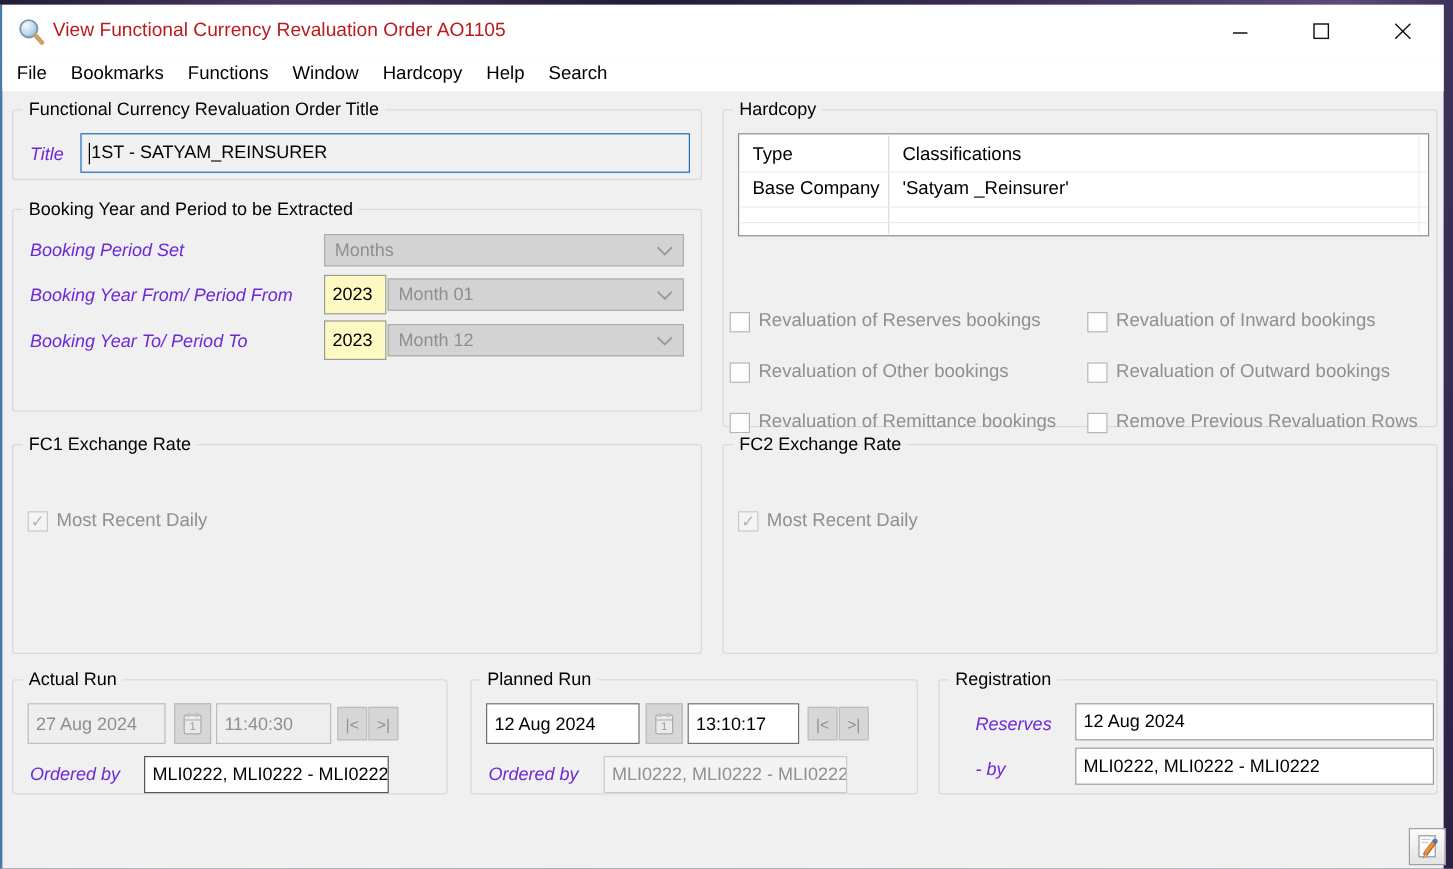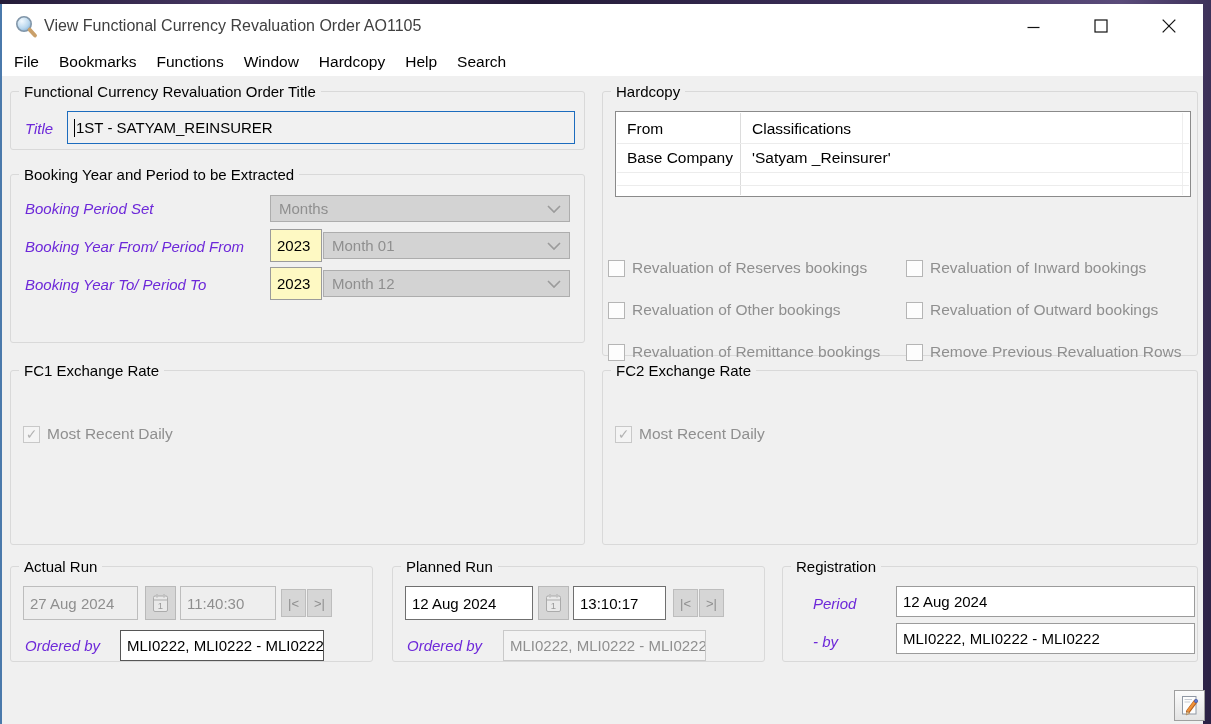--- a/index.html
+++ b/index.html
@@ -9,21 +9,21 @@
     font-family:"Liberation Sans", sans-serif; font-size:15px; color:#111;
     background:linear-gradient(95deg,#241b38 0%,#473763 18%,#241b38 42%,#3a2d57 66%,#5a4b7a 88%,#2a2044 100%);
   }
   .window {
     position:absolute; left:0; top:4px; width:1203px; height:720px;
     background:#f0f0f0; border-left:2px solid #4a79ab;
   }
   
   .titlebar { position:absolute; left:0; top:0; width:100%; height:44px; background:#ffffff; }
   .title-icon { position:absolute; left:12px; top:10px; }
-  .title-text { position:absolute; left:42px; top:13px; font-size:16px; color:#404040; white-space:nowrap; }
+  .title-text { position:absolute; left:42px; top:13px; font-size:16px; color:#b91c1c; white-space:nowrap; }
   .win-controls { position:absolute; right:0; top:0; height:44px; display:flex; }
   .win-btn { width:68px; height:44px; display:flex; align-items:center; justify-content:center; cursor:default; }
   
   .menubar { position:absolute; left:0; top:44px; width:100%; height:28px; background:#ffffff; display:flex; align-items:center; padding-left:2px; }
   .menu-item { padding:0 10px; font-size:15.5px; color:#000; height:28px; line-height:28px; }
   
   .group { position:absolute; border:1px solid #d9d9d9; border-radius:3px; }
   .glabel { position:absolute; top:-10px; left:8px; background:#f0f0f0; padding:0 5px; font-size:15px; color:#000; height:19px; line-height:19px; white-space:nowrap; }
   .lbl { position:absolute; font-size:15px; color:#6d28d9; height:18px; line-height:18px; white-space:nowrap;font-style:italic; }
   
@@ -112,21 +112,21 @@
       <span class="caret"></span>
       <span>1ST - SATYAM_REINSURER</span>
     </div>
   </div>
 
   <div class="group" style="left:600px; top:87px; width:596px; height:265px;">
     <span class="glabel">Hardcopy</span>
     <div class="ctable" style="left:12px; top:19px; width:576px; height:86px;">
       <div class="ct-vline" style="left:124px;"></div>
       <div class="ct-vline" style="right:7px; background:#eeeeee;"></div>
-      <span class="ct-cell" style="left:11px; top:8px;">From</span>
+      <span class="ct-cell" style="left:11px; top:8px;">Type</span>
       <span class="ct-cell" style="left:136px; top:8px;">Classifications</span>
       <div class="ct-hline" style="top:31px;"></div>
       <span class="ct-cell" style="left:11px; top:37px;">Base Company</span>
       <span class="ct-cell" style="left:136px; top:37px;">'Satyam _Reinsurer'</span>
       <div class="ct-hline" style="top:60px;"></div>
       <div class="ct-hline" style="top:73px;"></div>
     </div>
 
     <div class="cb" style="left:5px; top:139px;">
       <span class="cb-box"></span>
@@ -253,21 +253,21 @@
     <div class="nav-btn" style="left:280px; top:22px;">|&lt;</div>
     <div class="nav-btn" style="left:306px; top:22px;">&gt;|</div>
     <span class="lbl" style="left:14px; top:70px;">Ordered by</span>
     <div class="fld fld-dis2" style="left:110px; top:63px; width:203px; height:31px;">
       <span>MLI0222, MLI0222 - MLI0222</span>
     </div>
   </div>
 
   <div class="group" style="left:780px; top:562px; width:416px; height:96px;">
     <span class="glabel">Registration</span>
-    <span class="lbl" style="left:30px; top:28px;">Period</span>
+    <span class="lbl" style="left:30px; top:28px;">Reserves</span>
     <div class="fld fld-reg" style="left:113px; top:19px; width:299px; height:31px;">
       <span>12 Aug 2024</span>
     </div>
     <span class="lbl" style="left:30px; top:66px;">- by</span>
     <div class="fld fld-reg" style="left:113px; top:56px; width:299px; height:31px;">
       <span>MLI0222, MLI0222 - MLI0222</span>
     </div>
   </div>
 
   <div class="edit-btn">

